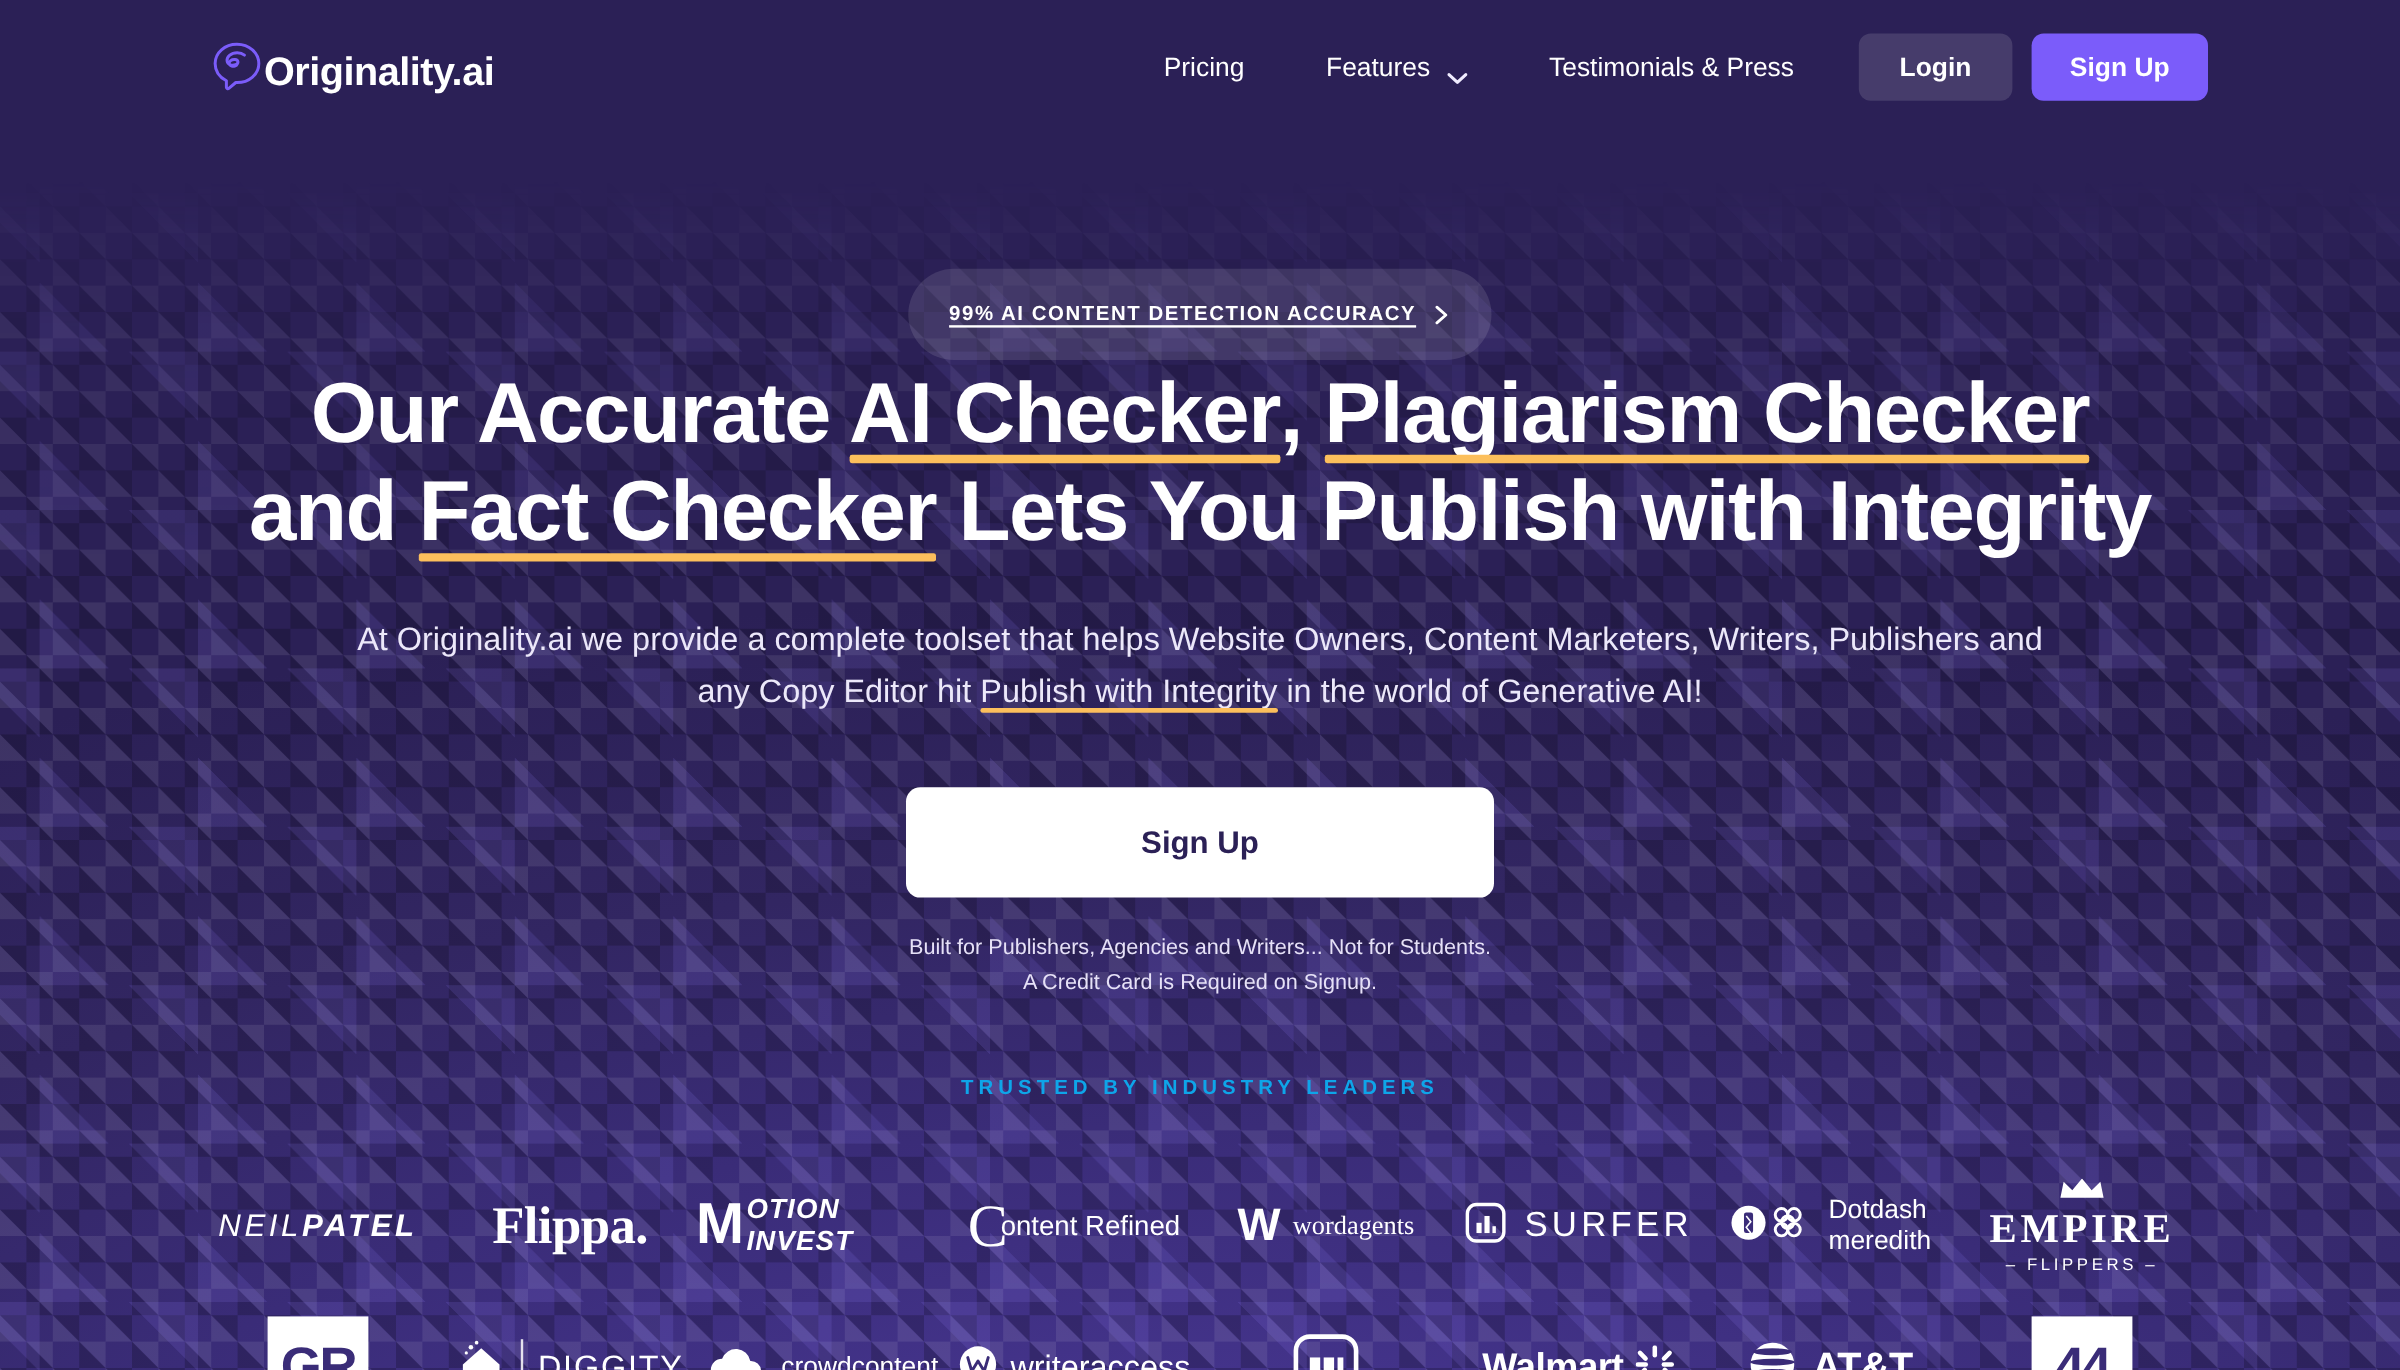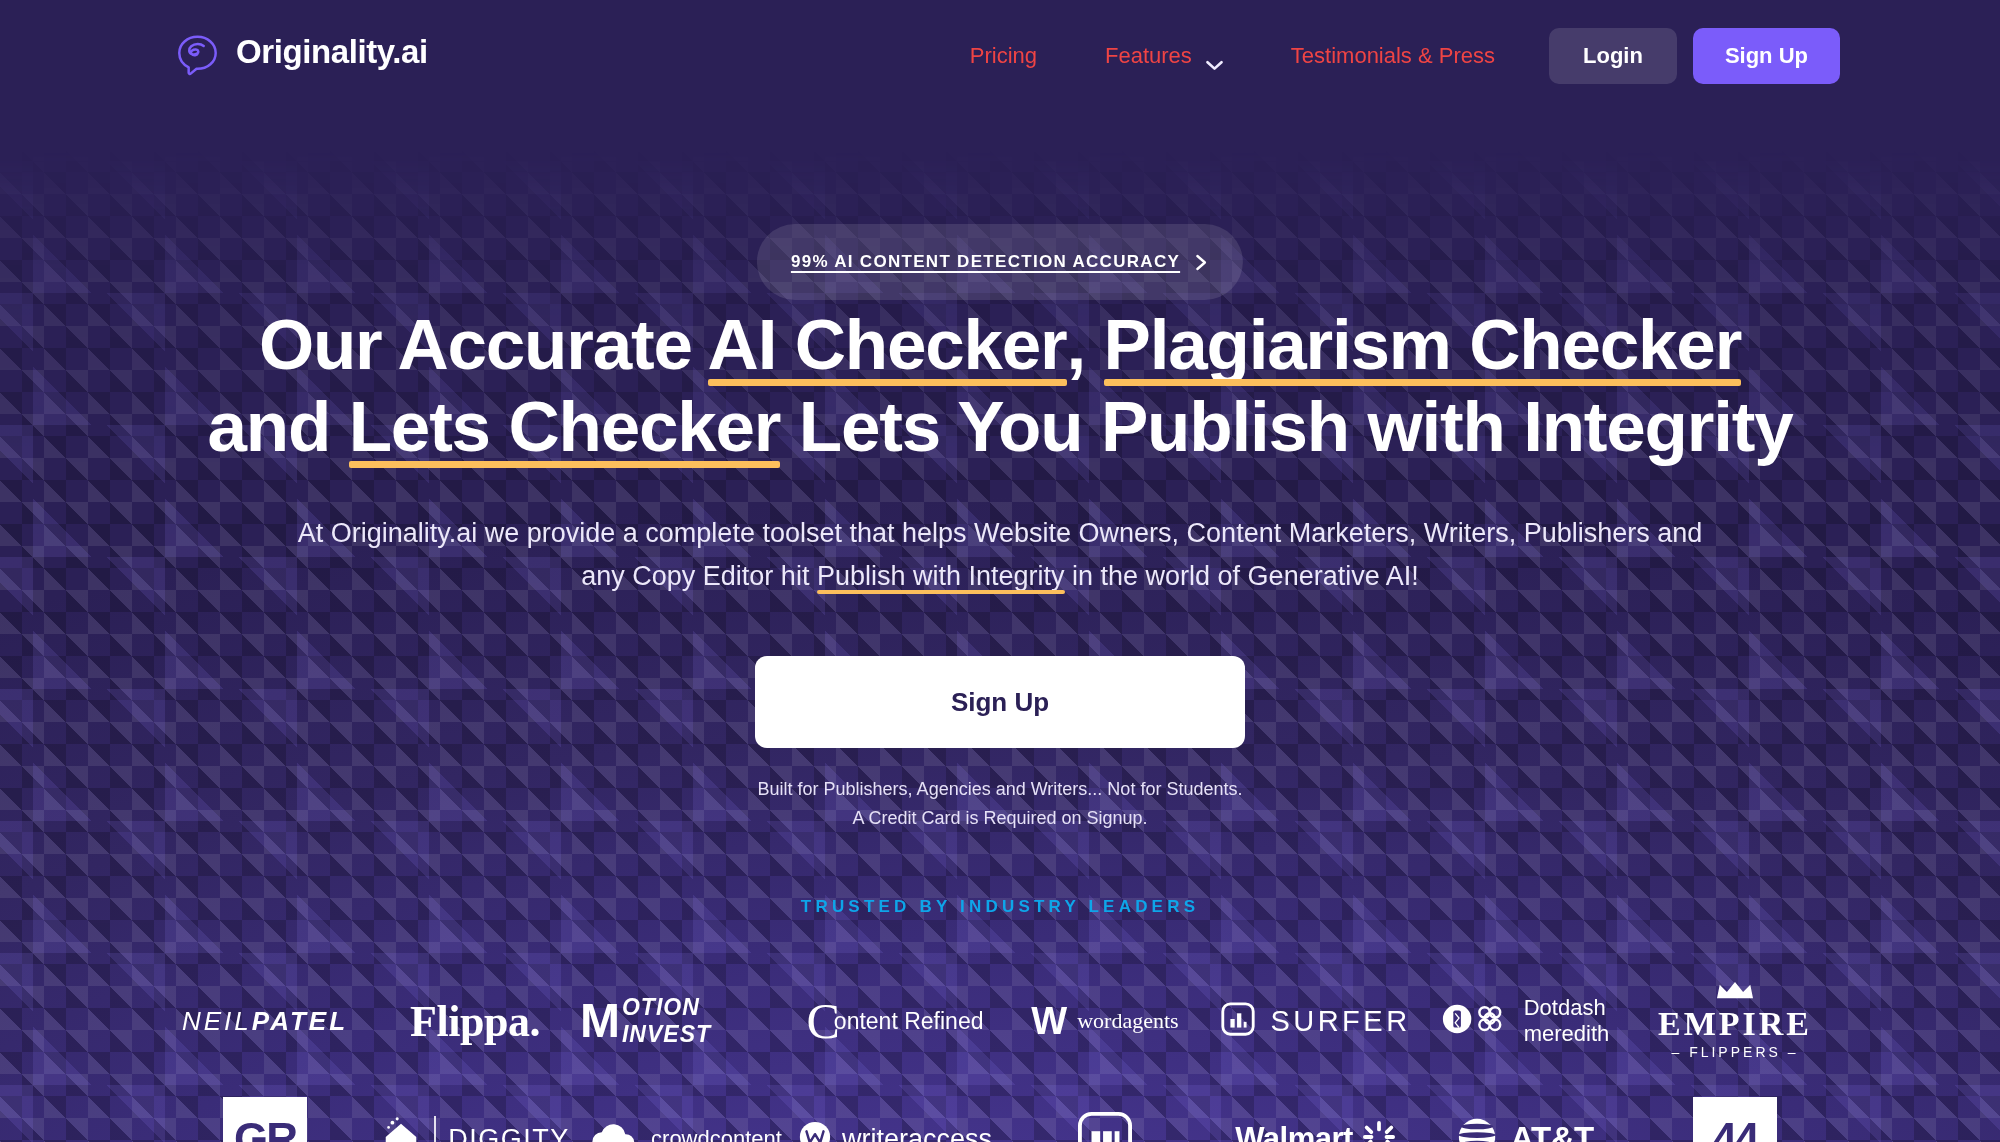--- a/index.html
+++ b/index.html
@@ -36,33 +36,33 @@
     background-size: 132px 132px;
     background-position: 33px 11px;
   }
 
   
   .header{
     position:absolute; top:0; left:0; right:0; height:112px;
     display:flex; align-items:center; z-index:20;
   }
   .brand{
-    display:flex; align-items:flex-start; gap:16px;
+    display:flex; align-items:flex-end; 
     margin-left:174px; text-decoration:none;
   }
   .brand-mark{ width:46px; height:46px; flex:0 0 46px; }
   .brand-text{
     font-size:33px; font-weight:700; color:#fff; letter-spacing:-.4px;
     font-family:"Liberation Sans", sans-serif;
   }
   .nav{
     display:flex; align-items:center; gap:0; margin-left:auto; margin-right:0;
   }
   .nav-link{
-    color:#ef4444; font-size:22px; font-weight:500; text-decoration:none;
+    color:#ffffff; font-size:22px; font-weight:500; text-decoration:none;
     padding:0 34px; display:flex; align-items:center; gap:14px; white-space:nowrap;
   }
   .chev{ width:17px; height:11px; display:inline-block; }
   .btn-login{
     margin-left:20px;
     background:rgba(255,255,255,.13);
     color:#fff; font-size:22px; font-weight:700;
     padding:15px 34px; border-radius:10px; border:none; cursor:pointer;
     font-family:"Liberation Sans", sans-serif;
   }
@@ -231,21 +231,21 @@
     <span class="badge-text">99% AI CONTENT DETECTION ACCURACY</span>
     <span class="badge-arrow">
       <svg viewBox="0 0 15 17" width="15" height="17" fill="none" xmlns="http://www.w3.org/2000/svg">
         <path d="M3.5 2 11 8.5 3.5 15" stroke="#fff" stroke-width="2.4" stroke-linecap="round" stroke-linejoin="round"></path>
       </svg>
     </span>
   </a>
 
   <h1 class="headline">
     <span>Our Accurate </span><span class="ul-gold">AI Checker</span><span>, </span><span class="ul-gold">Plagiarism Checker</span><br>
-    <span>and </span><span class="ul-gold">Lets Checker</span><span> Lets You Publish with Integrity</span>
+    <span>and </span><span class="ul-gold">Fact Checker</span><span> Lets You Publish with Integrity</span>
   </h1>
 
   <p class="subhead">
     <span>At Originality.ai we provide a complete toolset that helps Website Owners, Content Marketers, Writers, Publishers and any Copy Editor hit </span><span class="ul-gold-sm">Publish with Integrity</span><span> in the world of Generative AI!</span>
   </p>
 
   <button class="cta">Sign Up</button>
 
   <div class="cta-note">
     <div>Built for Publishers, Agencies and Writers... Not for Students.</div>

